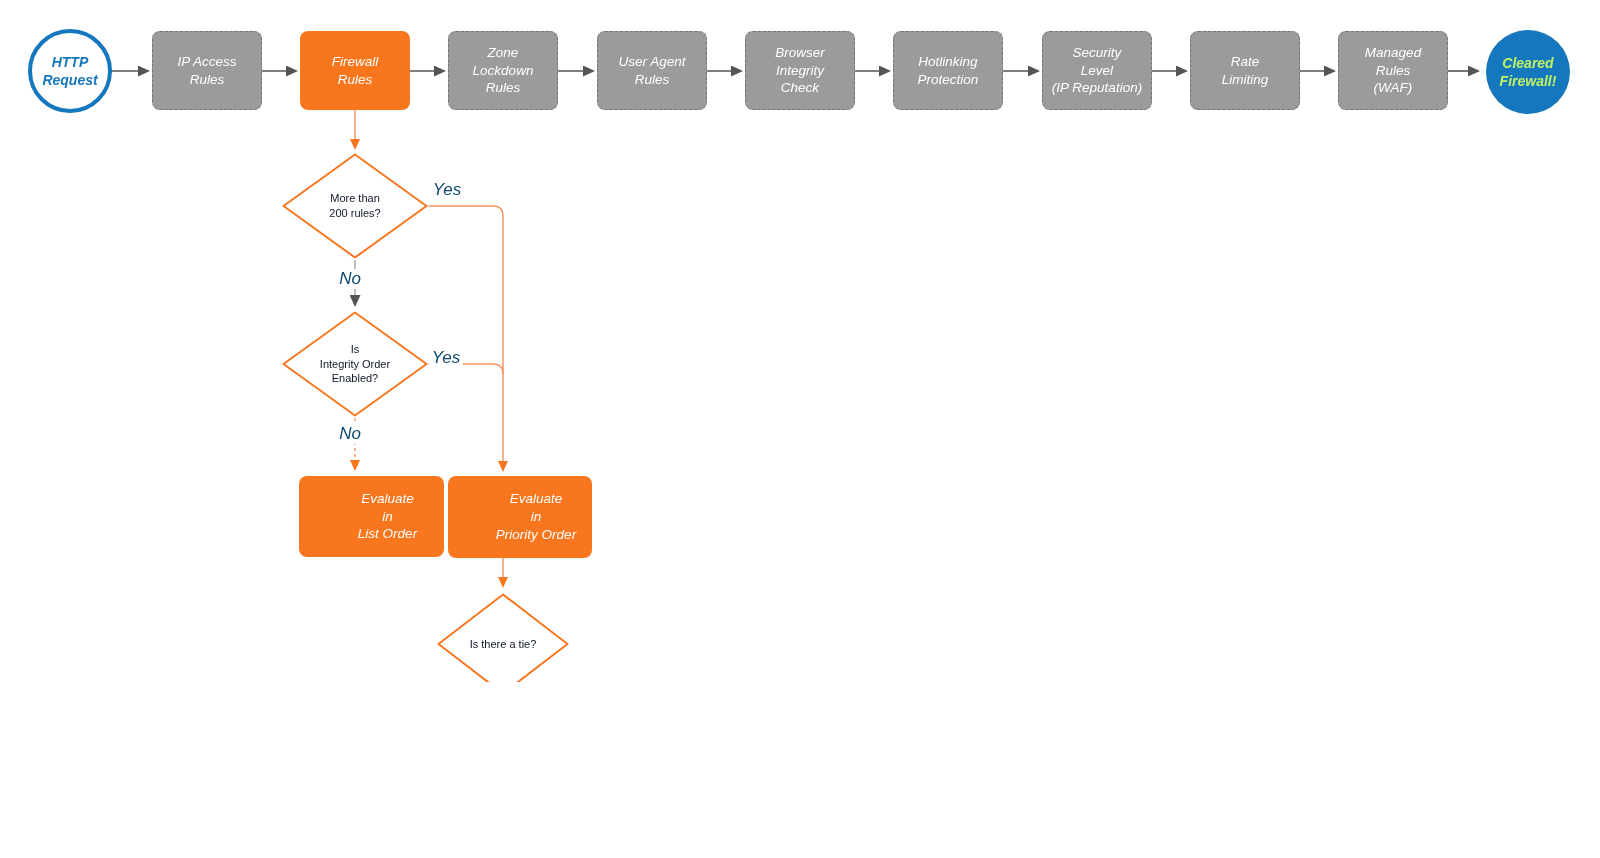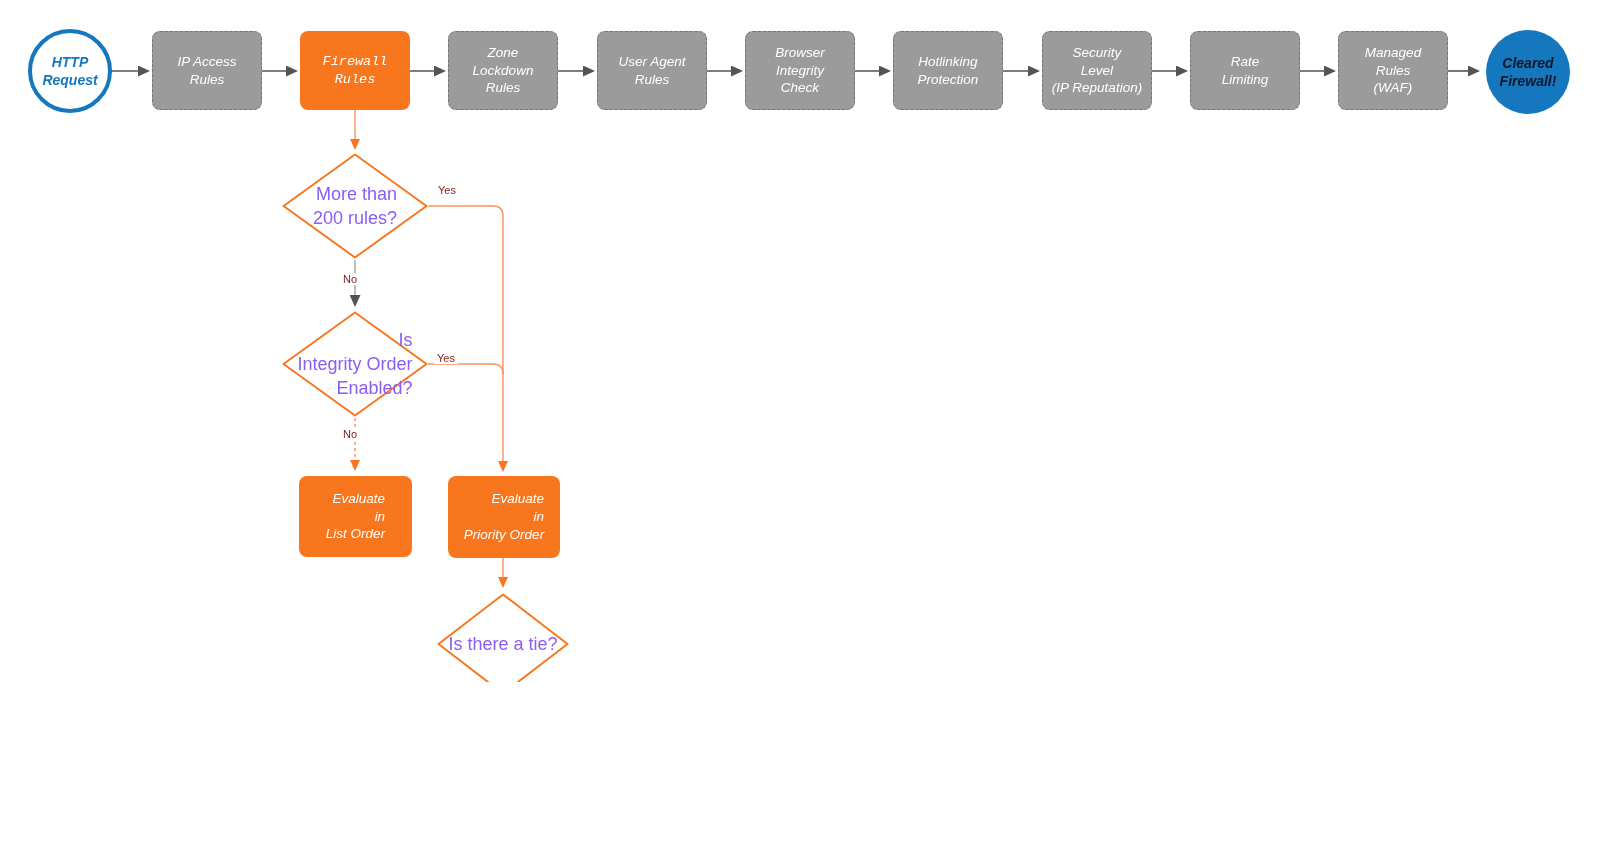--- a/index.html
+++ b/index.html
@@ -13,44 +13,44 @@
   .wire-orange{stroke:var(--orange_line,#F9925C);stroke-width:1.4;fill:none;marker-end:url(#mOrange);}
   .wire-orange-nohead{stroke:var(--orange_line,#F9925C);stroke-width:1.4;fill:none;}
   .dashed{stroke-dasharray:3 3;}
   .mk-dark{fill:var(--arrow,#545454);}
   .mk-orange{fill:var(--orange,#F8771E);}
 
   
   .pbox{position:absolute;top:31px;width:110px;height:79px;border-radius:8px;
         display:flex;align-items:center;justify-content:center;text-align:center;box-sizing:border-box;}
   .gray{background:var(--gray,#9B9B9B);border:1px dashed rgba(70,70,70,.45);}
-  .orange-fill{background:var(--orange,#F8771E);border:none;font-family:Liberation Mono, monospace;}
+  .orange-fill{background:var(--orange,#F8771E);border:none;}
   .lbl{color:#ffffff;font-style:italic;font-size:13.5px;line-height:1.32;white-space:pre-line;}
 
   
   .obox{position:absolute;width:113px;height:81px;border-radius:8px;background:var(--orange,#F8771E);
-        display:flex;align-items:center;justify-content:center;text-align:right;}
+        display:flex;align-items:center;justify-content:center;text-align:center;padding-left:32px;}
 
   
   .circle{position:absolute;width:84px;height:84px;border-radius:50%;box-sizing:border-box;
           display:flex;align-items:center;justify-content:center;text-align:center;
           font-weight:bold;font-style:italic;font-size:14px;line-height:1.3;white-space:pre-line;}
   .circle.start{left:28px;top:29px;background:#ffffff;border:4px solid var(--blue,#1577BD);color:var(--blue,#1577BD);}
-  .circle.end{left:1486px;top:30px;background:var(--blue,#1577BD);color:#0f172a;}
+  .circle.end{left:1486px;top:30px;background:var(--blue,#1577BD);color:#bef264;}
 
   
   .diamond{position:absolute;}
   .diamond svg{display:block;}
   .dshape{fill:#ffffff;stroke:var(--orange,#F8771E);stroke-width:2;stroke-linejoin:round;}
   .dlbl{position:absolute;inset:0;display:flex;align-items:center;justify-content:center;
-        text-align:right;font-size:18px;color:#8b5cf6;line-height:1.35;white-space:pre-line;}
+        text-align:center;font-size:11px;color:#0f172a;line-height:1.35;white-space:pre-line;}
 
   
   .elabel{position:absolute;transform:translate(-50%,-50%);background:#ffffff;padding:0 3px;
-          font-size:11px;color:#7f1d1d;}
+          font-style:italic;font-size:17px;color:#0c4a6e;}
 </style>
 </head>
 <body>
 
 <div class="canvas">
 
   <svg class="wires" viewBox="0 0 1600 858">
     <defs>
       <marker id="mDark" markerUnits="userSpaceOnUse" markerWidth="13" markerHeight="11" refX="10" refY="5.5" orient="auto">
         <path class="mk-dark" d="M0 0 L12 5.5 L0 11 Z"></path>

